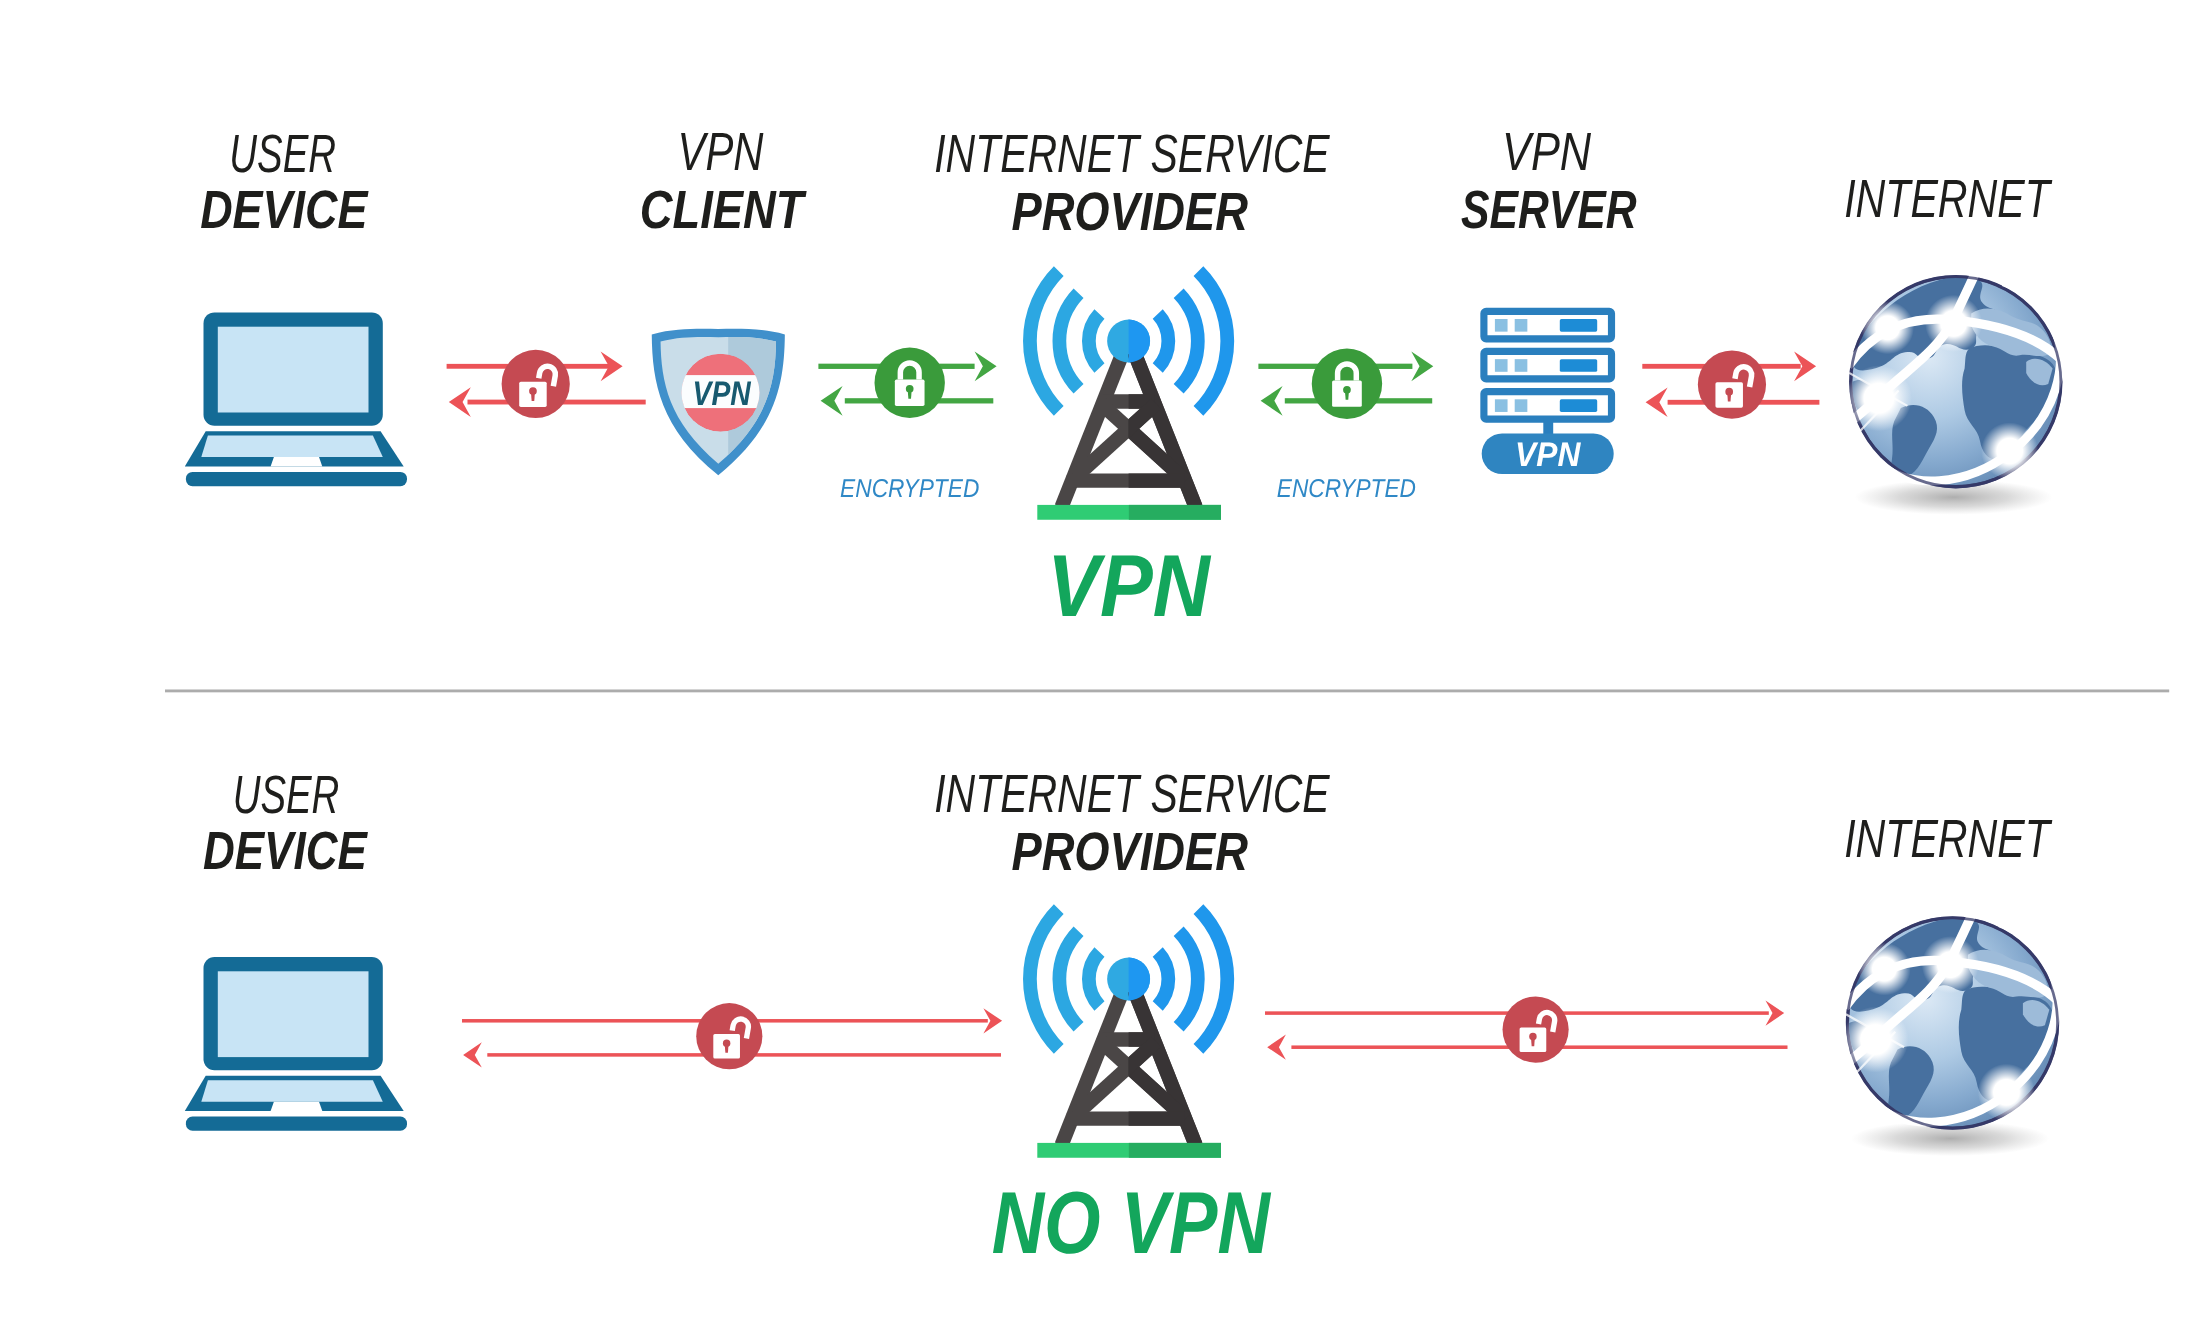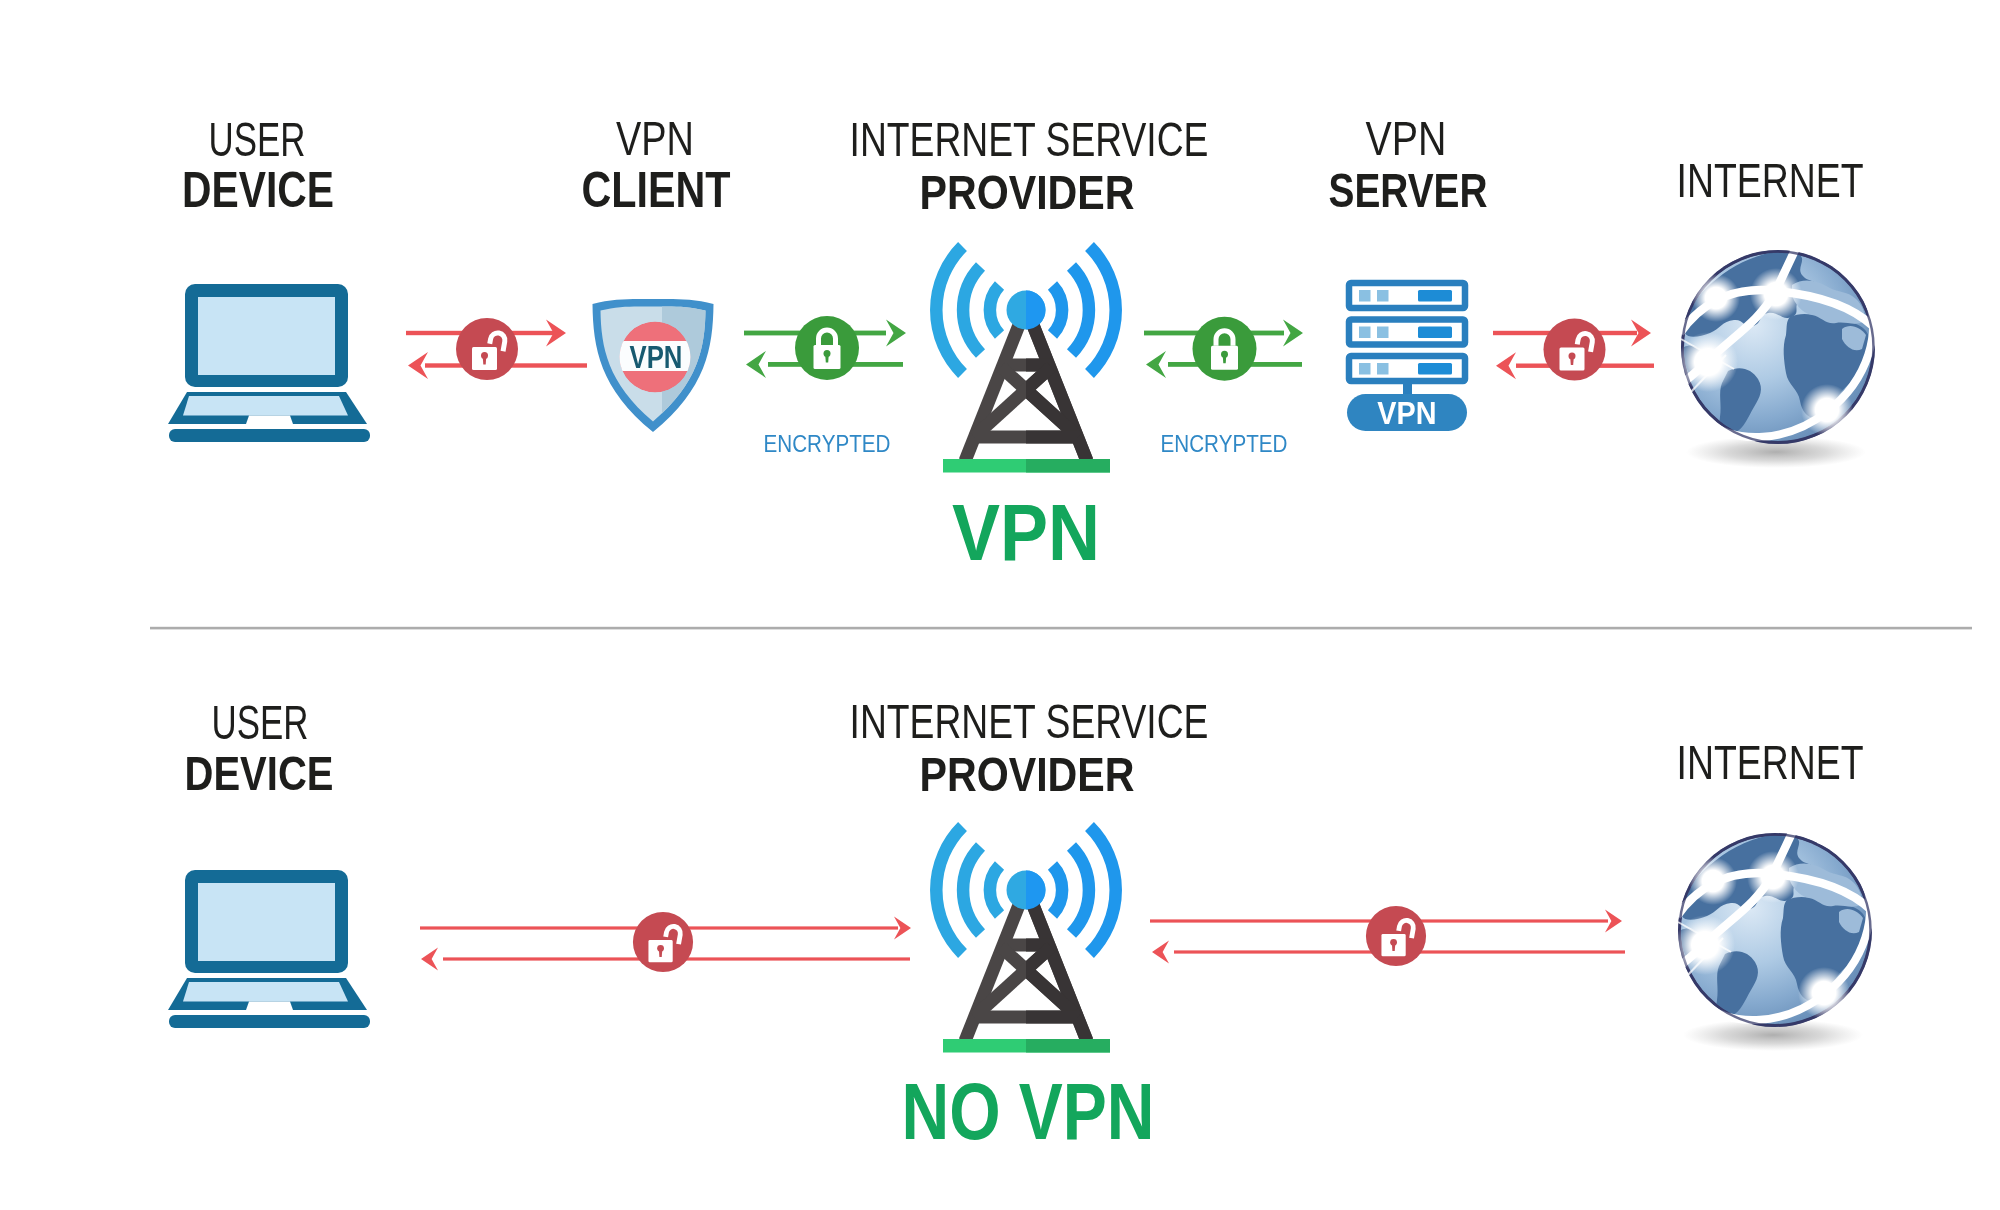--- a/index.html
+++ b/index.html
@@ -1,17 +1,17 @@
 <!DOCTYPE html>
 <html><head>
 <meta charset="utf-8">
 <style>
   html,body{margin:0;padding:0;background:#ffffff;}
   #stage{position:relative;width:2000px;height:1210px;background:#ffffff;overflow:hidden;
-         font-family:"Liberation Sans", sans-serif;}
+         font-family:"Liberation Sans", sans-serif;font-style:italic;}
   svg{display:block;}
 </style>
 </head>
 <body>
 <div id="stage">
 <svg width="2000" height="1210" viewBox="0 0 2000 1210">
 <defs>
 
 <g id="laptop">
   <rect x="16" y="0" width="163" height="103" rx="10" fill="#146B96"></rect>

